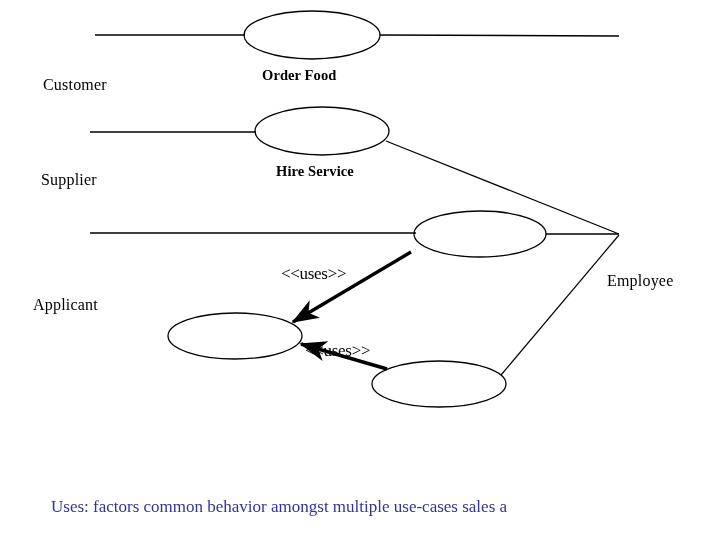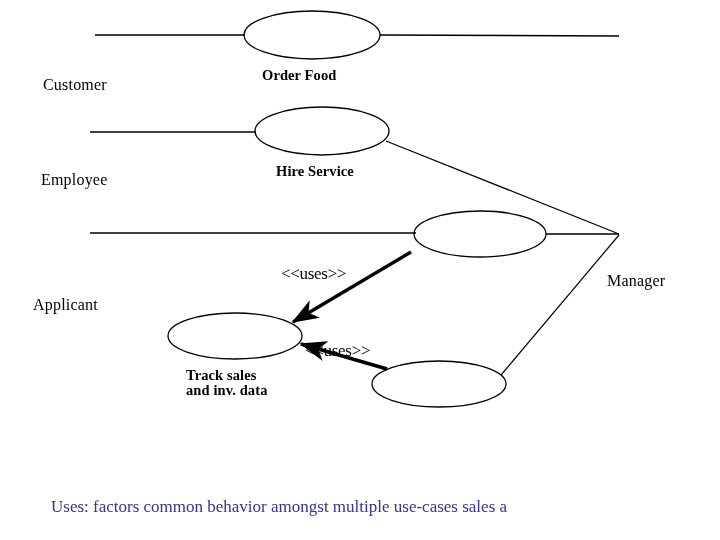--- a/index.html
+++ b/index.html
@@ -86,28 +86,26 @@
       <ellipse cx="439" cy="384" rx="67" ry="23" fill="none" stroke="#000000" stroke-width="1.3"></ellipse>
     </g>
 
     <g id="uses-group">
       <line x1="411" y1="252" x2="293" y2="322" stroke="#000000" stroke-width="3.4" marker-end="url(#arrowhead-solid)"></line>
       <line x1="387" y1="369" x2="301" y2="344" stroke="#000000" stroke-width="3.4" marker-end="url(#arrowhead-solid)"></line>
     </g>
   </svg>
 
   <div class="lbl actor-label" style="left:43px; top:77px;">Customer</div>
-  <div class="lbl actor-label" style="left:41px; top:172px;">Employee</div>
+  <div class="lbl actor-label" style="left:41px; top:172px;">Supplier</div>
   <div class="lbl actor-label" style="left:33px; top:297px;">Applicant</div>
-  <div class="lbl actor-label" style="left:607px; top:273px;">Manager</div>
+  <div class="lbl actor-label" style="left:607px; top:273px;">Employee</div>
 
   <div class="lbl usecase-label" style="left:262px; top:68px;">Order Food</div>
   <div class="lbl usecase-label" style="left:276px; top:164px;">Hire Service</div>
-  <div class="lbl usecase-label" style="left:186px; top:368px;">Track sales
-and inv. data</div>
 
   <div class="lbl stereotype-label" style="left:281px; top:265px;">&lt;&lt;uses&gt;&gt;</div>
   <div class="lbl stereotype-label" style="left:305px; top:342px;">&lt;&lt;uses&gt;&gt;</div>
 
   <div class="caption">
     <span>Uses: factors common behavior amongst multiple use-cases sales a</span>
     
   </div>
 
 </div>

